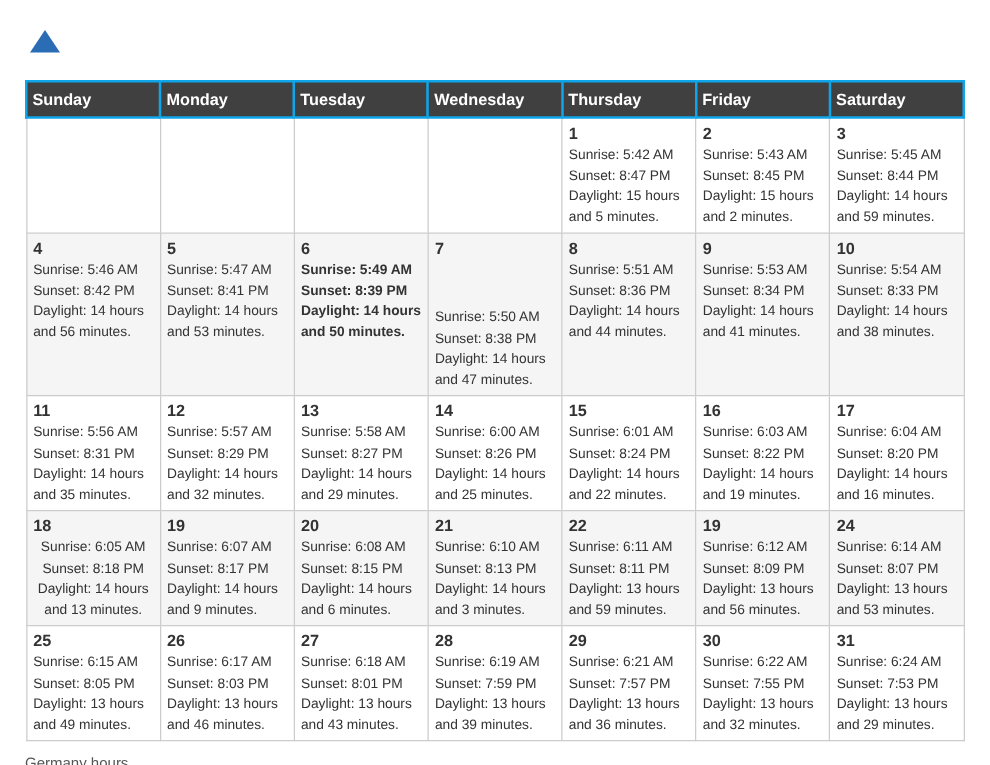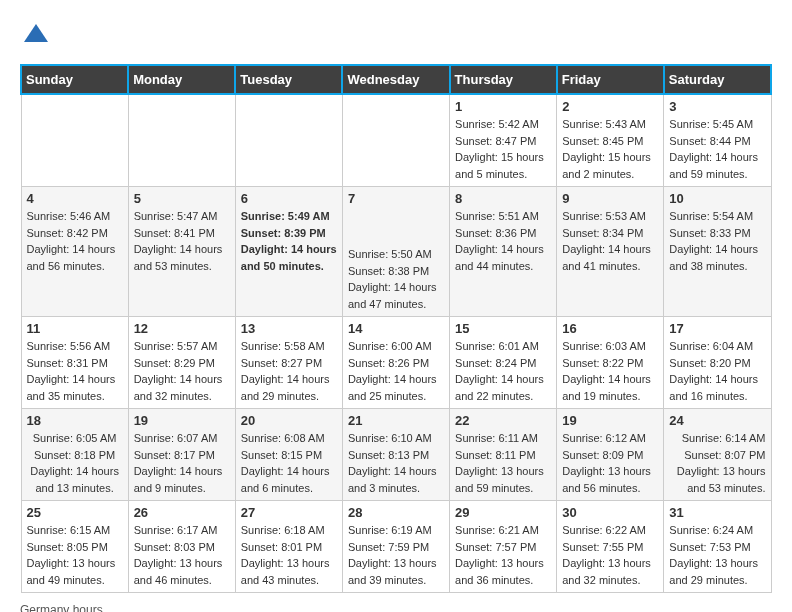--- a/index.html
+++ b/index.html
@@ -262,21 +262,21 @@
 Daylight: 13 hours and 59 minutes.</div>
         </td>
         <td>
           <span class="day-number">19</span>
           <div class="day-info" style="white-space: pre-line;">Sunrise: 6:12 AM
 Sunset: 8:09 PM
 Daylight: 13 hours and 56 minutes.</div>
         </td>
         <td>
           <span class="day-number">24</span>
-          <div class="day-info" style="white-space: pre-line; text-align: right;">Sunrise: 6:14 AM
+          <div class="day-info" style="white-space: pre-line;">Sunrise: 6:14 AM
 Sunset: 8:07 PM
 Daylight: 13 hours and 53 minutes.</div>
         </td>
       </tr>
       <tr>
         <td>
           <span class="day-number">25</span>
           <div class="day-info" style="white-space: pre-line;">Sunrise: 6:15 AM
 Sunset: 8:05 PM
 Daylight: 13 hours and 49 minutes.</div>

